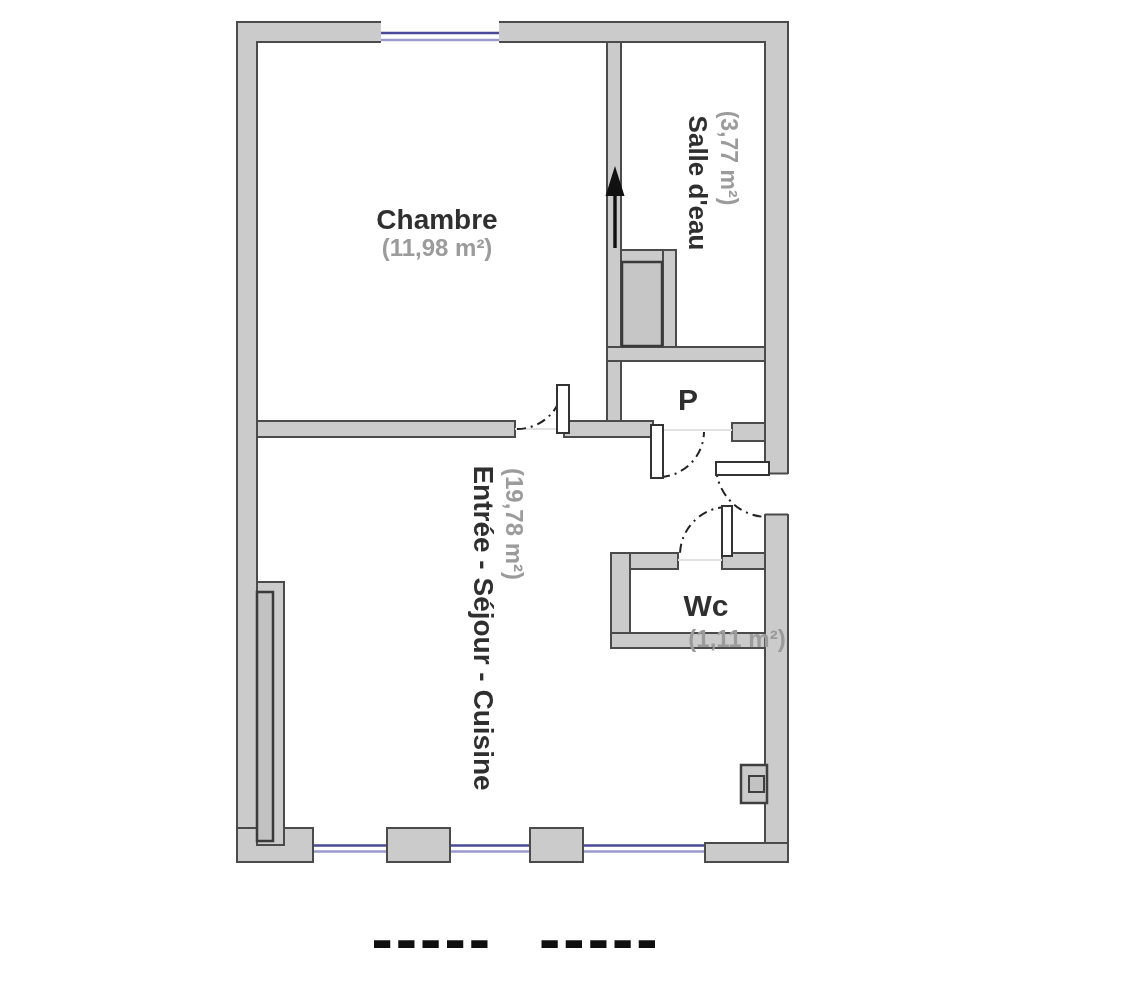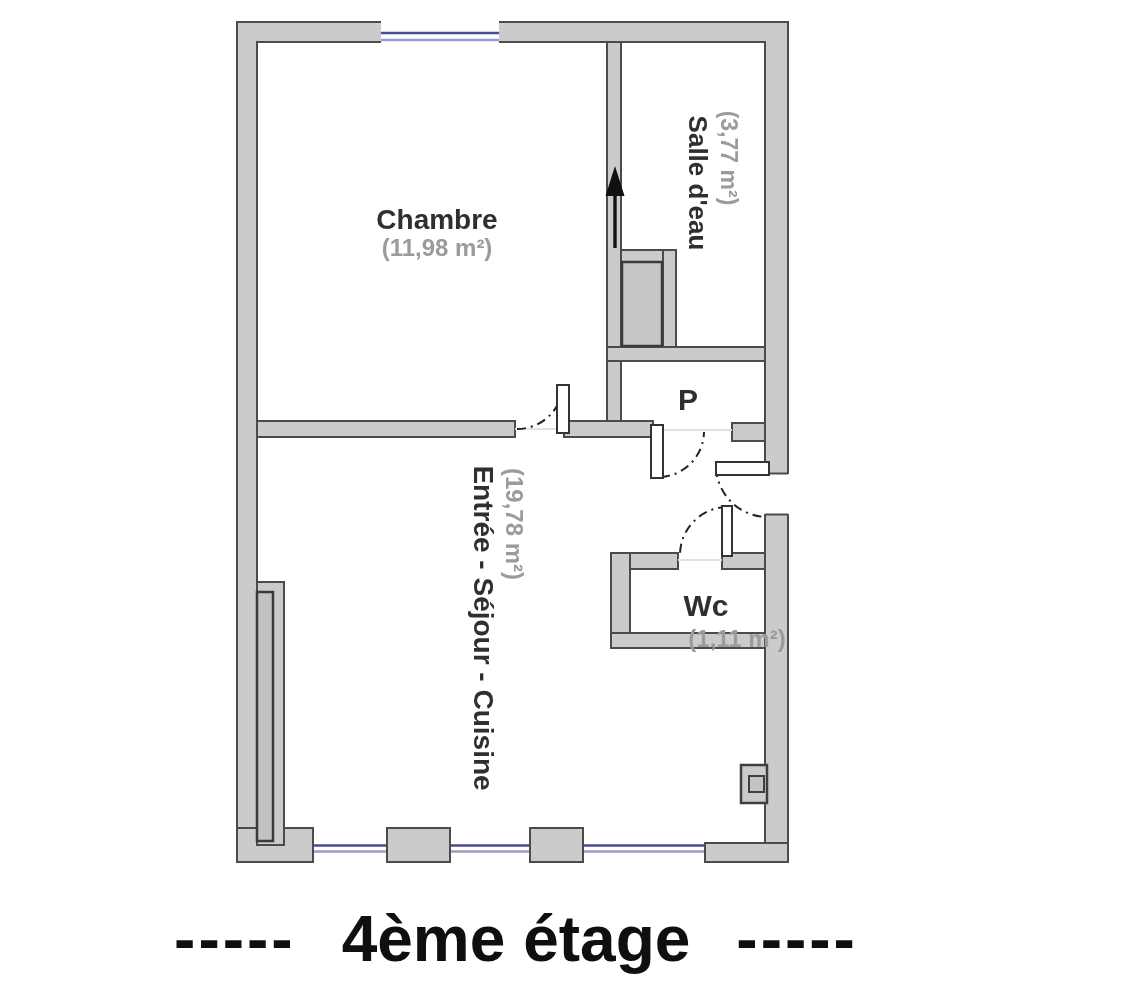--- a/index.html
+++ b/index.html
@@ -111,17 +111,16 @@
     <text class="room-area" font-size="24" text-anchor="middle" transform="translate(506,524) rotate(90)">(19,78 m²)</text>
 
     <text class="room-name" x="706" y="616" font-size="30" text-anchor="middle">Wc</text>
     <text class="room-area" x="737" y="647" font-size="24" text-anchor="middle">(1,11 m²)</text>
   </g>
 </svg>
 
 
 <div class="caption">
   <span class="dashes">-----</span>
-  <span>4ème étage</span>
   <span class="dashes">-----</span>
 </div>
 
 </div>
 
 </body></html>

